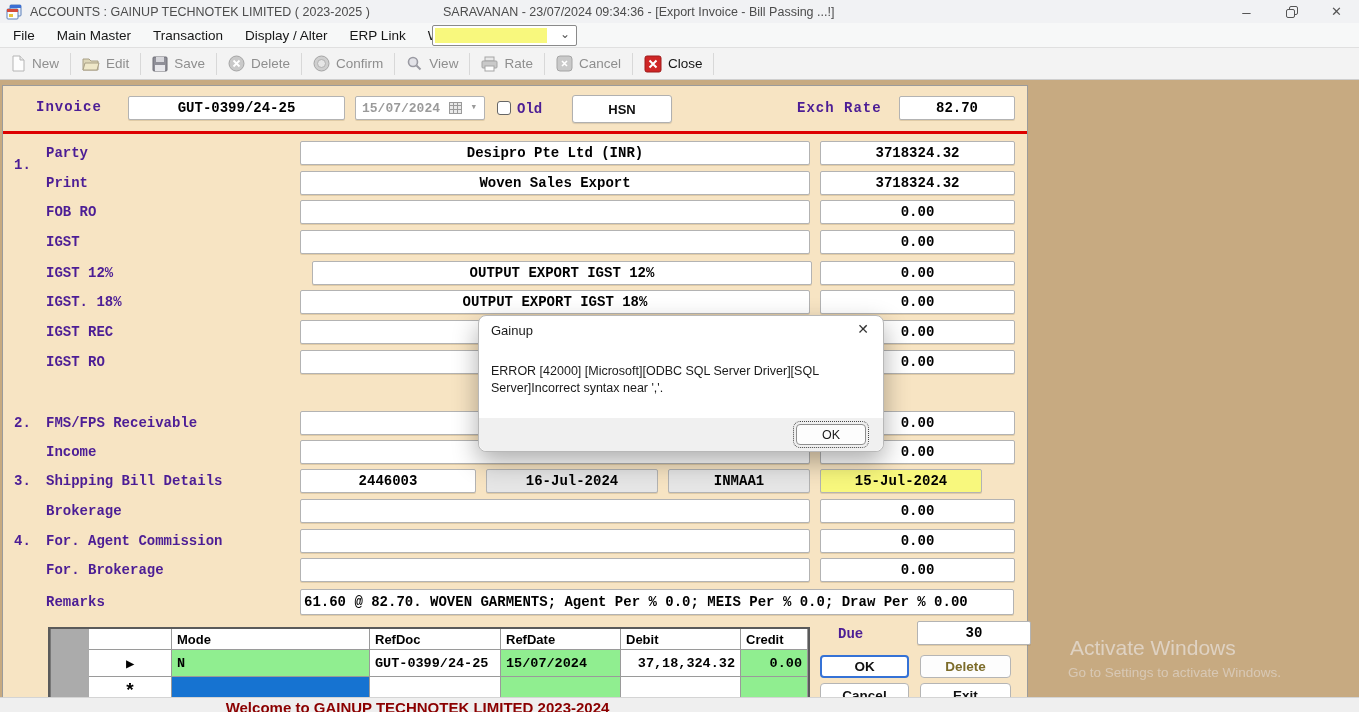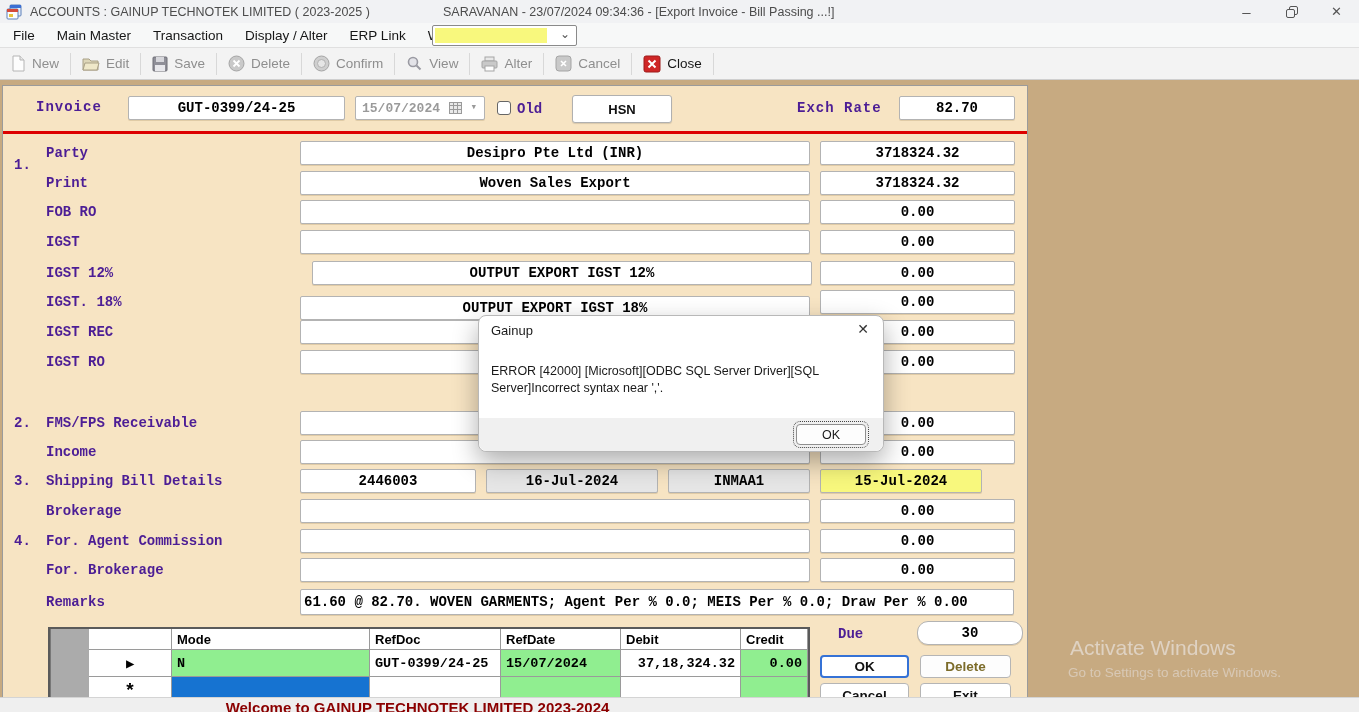--- a/index.html
+++ b/index.html
@@ -174,21 +174,21 @@
         </svg>
       <span>View</span>
       </span>
     <span class="tsep"></span>
     <span class="tbtn">
       <svg width="17" height="16" viewBox="0 0 17 16">
           <rect x="4" y="1" width="9" height="4" fill="#e8e8e8" stroke="#a5a5a5"></rect>
           <rect x="1" y="5" width="15" height="7" rx="1" fill="#c9c9c9" stroke="#a5a5a5"></rect>
           <rect x="4" y="10" width="9" height="5" fill="#fdfdfd" stroke="#a5a5a5"></rect>
         </svg>
-      <span>Alter</span>
+      <span>Rate</span>
       </span>
     <span class="tsep"></span>
     <span class="tbtn">
       <svg width="17" height="17" viewBox="0 0 17 17">
           <rect x="1" y="1" width="15" height="15" rx="3" fill="#c9c9c9" stroke="#a5a5a5"></rect>
           <path d="M6 6l5 5M11 6l-5 5" stroke="#fff" stroke-width="1.6"></path>
         </svg>
       <span>Cancel</span>
       </span>
     <span class="tsep"></span>
@@ -240,21 +240,21 @@
 
   <span class="lbl" style="left:46px;top:234px;">IGST</span>
   <div class="fld" style="left:300px;top:230px;width:510px;"></div>
   <div class="fld" style="left:820px;top:230px;width:195px;">0.00</div>
 
   <span class="lbl" style="left:46px;top:265px;">IGST 12%</span>
   <div class="fld" style="left:300px;top:261px;width:500px;margin-left:12px;">OUTPUT EXPORT IGST 12%</div>
   <div class="fld" style="left:820px;top:261px;width:195px;">0.00</div>
 
   <span class="lbl" style="left:46px;top:294px;">IGST. 18%</span>
-  <div class="fld" style="left:300px;top:296px;width:510px;">OUTPUT EXPORT IGST 18%</div>
+  <div class="fld" style="left:300px;top:290px;width:510px;">OUTPUT EXPORT IGST 18%</div>
   <div class="fld" style="left:820px;top:290px;width:195px;">0.00</div>
 
   <span class="lbl" style="left:46px;top:324px;">IGST REC</span>
   <div class="fld" style="left:300px;top:320px;width:510px;"></div>
   <div class="fld" style="left:820px;top:320px;width:195px;">0.00</div>
 
   <span class="lbl" style="left:46px;top:354px;">IGST RO</span>
   <div class="fld" style="left:300px;top:350px;width:510px;"></div>
   <div class="fld" style="left:820px;top:350px;width:195px;">0.00</div>
 
@@ -305,21 +305,21 @@
 
     <div class="gcell marker" style="font-size:19px;">*</div>
     <div class="gcell blue"></div>
     <div class="gcell"></div>
     <div class="gcell green"></div>
     <div class="gcell"></div>
     <div class="gcell green"></div>
   </div>
 
   <span class="lbl" style="left:838px;top:626px;z-index:5;">Due</span>
-  <div class="fld" style="left:917px;top:621px;width:106px;z-index:5;border-radius:11px;">30</div>
+  <div class="fld" style="left:917px;top:621px;width:114px;z-index:5;">30</div>
   <div class="fbtn primary" style="left:820px;top:655px;width:89px;height:23px;">OK</div>
   <div class="fbtn delete" style="left:920px;top:655px;width:91px;height:23px;">Delete</div>
   <div class="fbtn" style="left:820px;top:683px;width:89px;height:24px;">Cancel</div>
   <div class="fbtn" style="left:920px;top:683px;width:91px;height:24px;">Exit</div>
 
   <div class="wm1">Activate Windows</div>
   <div class="wm2">Go to Settings to activate Windows.</div>
 
   <div class="dialog">
     <span class="dialog-title">Gainup</span>

